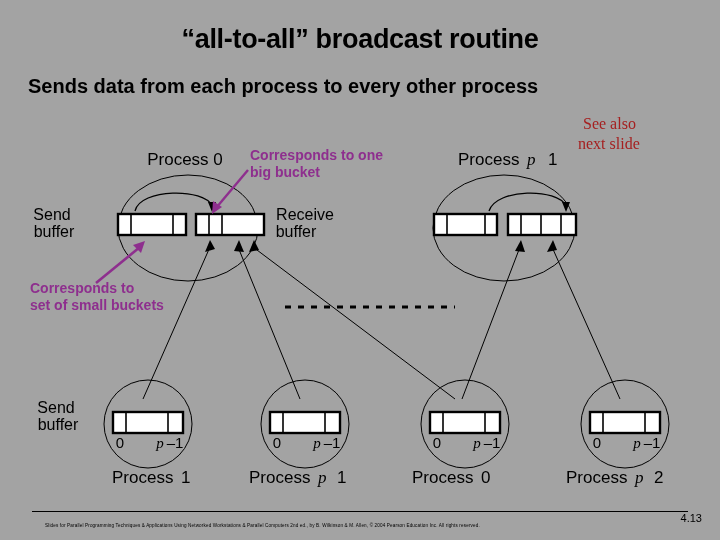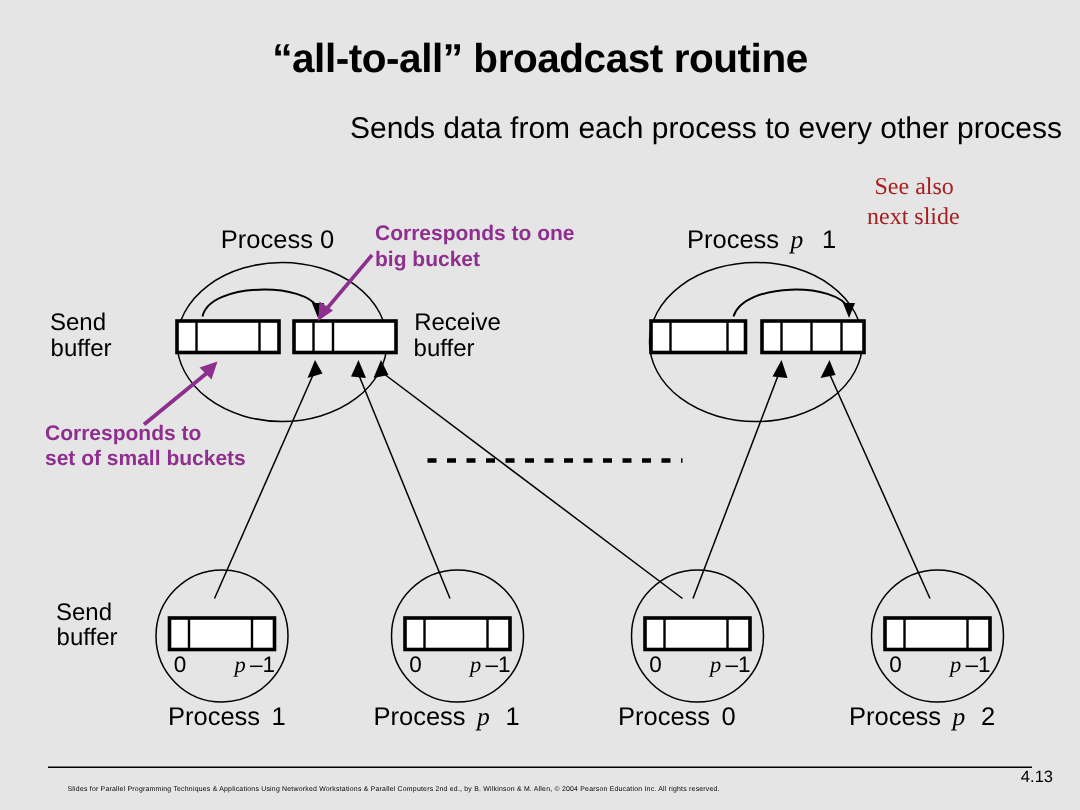--- a/index.html
+++ b/index.html
@@ -13,41 +13,41 @@
     position: relative;
     overflow: hidden;
     font-family: "Liberation Sans", sans-serif;
     color: #000000;
   }
   #slide {
     position: absolute;
     left: 0; top: 0;
     width: 720px;
     height: 540px;
-    background: #e5e5e5;
+    background: #a3a3a3;
   }
   .title {
     position: absolute;
     left: 0;
     top: 24px;
     width: 720px;
     text-align: center;
     font-size: 27px;
     font-weight: bold;
     letter-spacing: -0.3px;
     color: #000;
   }
   .subtitle {
     position: absolute;
     left: 28px;
     top: 75px;
     width: 680px;
-    text-align: right;
+    text-align: left;
     font-size: 20px;
-    font-weight: normal;
+    font-weight: bold;
     color: #000;
   }
   .diagram {
     position: absolute;
     left: 0;
     top: 108px;
     width: 720px;
     height: 390px;
   }
   .diagram svg { display: block; }

